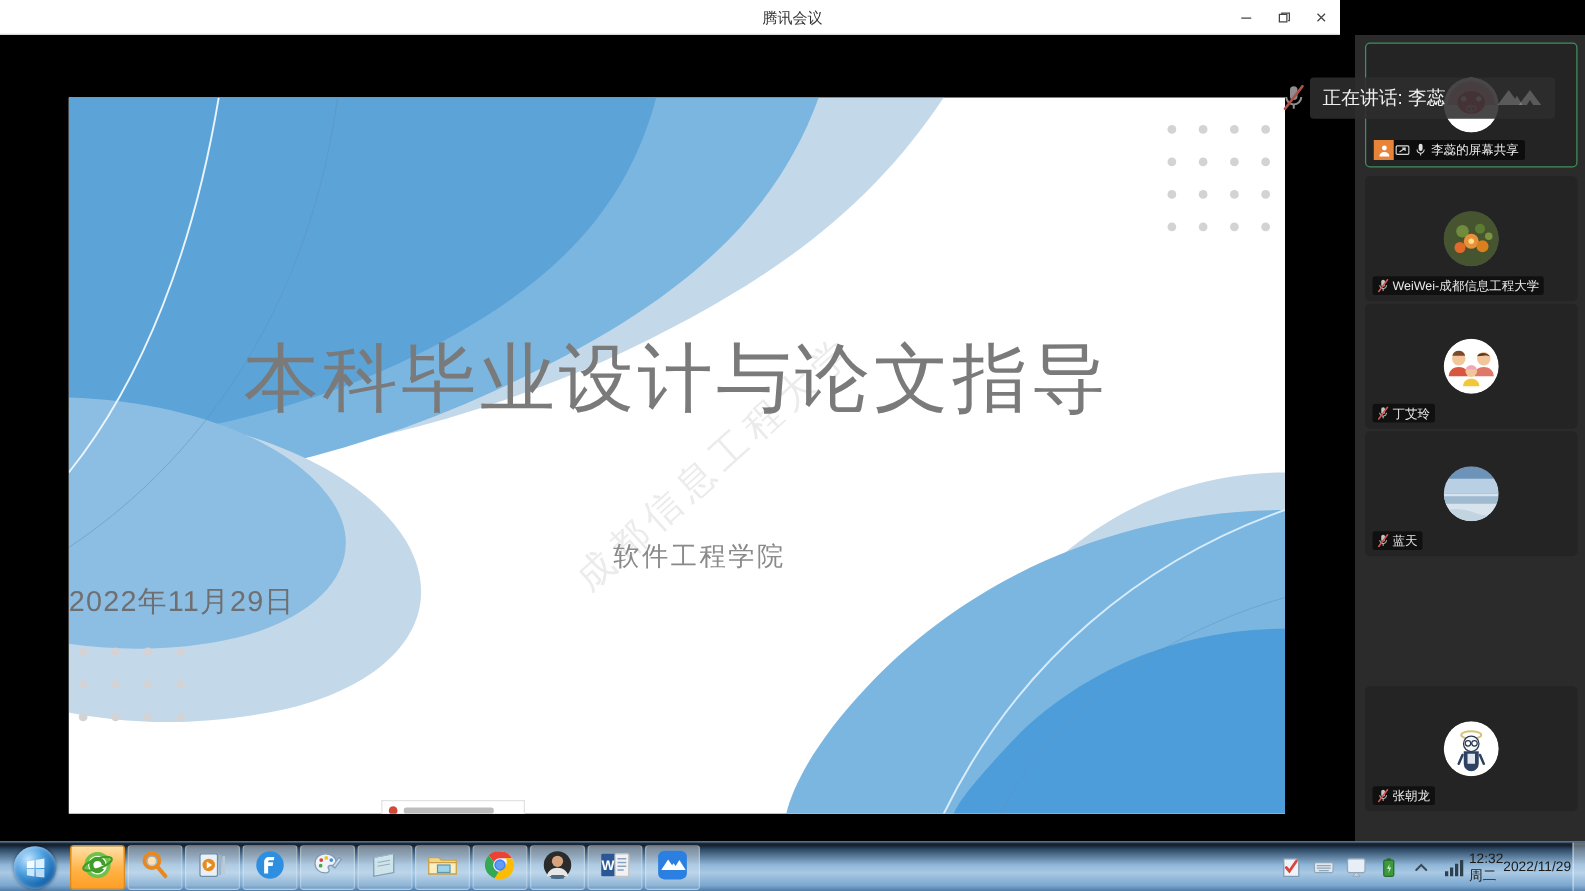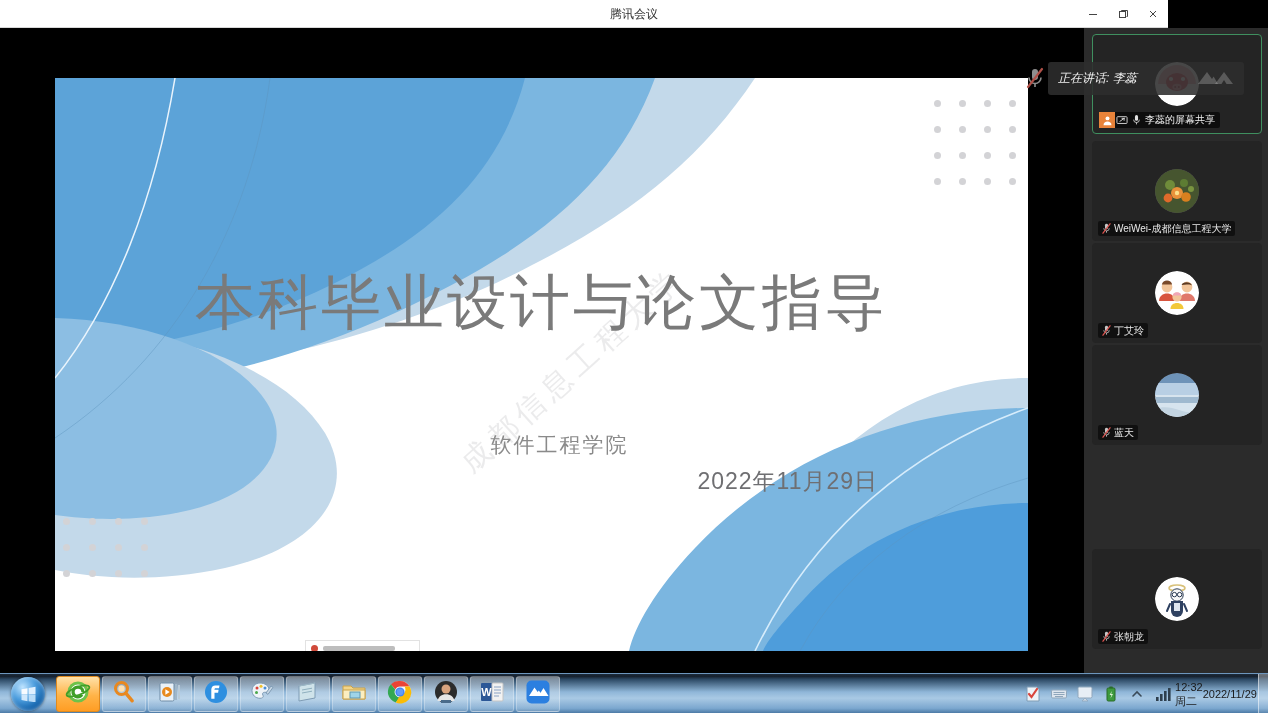--- a/index.html
+++ b/index.html
@@ -6,21 +6,21 @@
   html,body { width:1268px; height:713px; overflow:hidden; }
   body {
     font-family:"Liberation Sans","DejaVu Sans",sans-serif;
     background:#000;
     -webkit-font-smoothing:antialiased;
   }
   .root { position:relative; width:1268px; height:713px; }
 
   
   .titlebar{
-    position:absolute; left:0; top:0; width:1168px; height:28px;
+    position:absolute; left:0; top:0; width:1072px; height:28px;
     background:#ffffff; border-bottom:1px solid #d8d8d8;
   }
   .titlebar .ttl{
     position:absolute; left:0; top:0; width:1268px; height:28px;
     line-height:28px; text-align:center; font-size:12px; color:#333;
   }
   .wbtns{ position:absolute; right:0; top:0; height:28px; display:flex; }
   .wbtn{
     width:30px; height:28px; display:flex; align-items:center; justify-content:center;
     font-size:13px; color:#444; cursor:default;
@@ -46,21 +46,21 @@
   .slide-title{
     position:absolute; left:0; top:185px; width:973px; text-align:center;
     font-size:60px; color:#7a7a7a; letter-spacing:3px; white-space:nowrap;
     font-family:"Liberation Sans","DejaVu Sans",sans-serif; font-weight:400;
   }
   .slide-sub1{
     position:absolute; left:0; top:353px; width:973px; text-align:center;
     font-size:21px; color:#8a8a8a; letter-spacing:2px;padding-left:36px;
   }
   .slide-sub2{
-    position:absolute; left:0; top:388px; width:823px; text-align:right;
+    position:absolute; left:0; top:388px; width:823px; text-align:left;
     font-size:23px; color:#6f6f72; letter-spacing:1px;
   }
   .watermark{
     position:absolute; left:430px; top:200px; width:420px; height:260px;
     transform:rotate(-42deg); transform-origin:50% 50%;
     color:rgba(120,120,128,0.15); font-size:30px; letter-spacing:6px;
     white-space:nowrap; pointer-events:none;
   }
 
   
@@ -110,21 +110,21 @@
   }
   .sharechip .ic{ width:14px; height:16px; display:flex; align-items:center; justify-content:center; flex:0 0 auto;}
   .sharechip .nm{ font-size:10px; color:#eee; padding:0 5px 0 2px; white-space:nowrap; }
 
   
   .toast{
     position:absolute; left:1048px; top:62px; width:196px; height:33px;
     background:rgba(45,45,45,0.88); border-radius:3px;
     display:flex; align-items:center; padding-left:10px; z-index:30;
   }
-  .toast .tx{ font-size:12px; color:#f0f0f0; white-space:nowrap;font-style:italic; }
+  .toast .tx{ font-size:15px; color:#f0f0f0; white-space:nowrap; }
   .toast .logo{
     position:absolute; right:8px; top:7px; width:40px; height:18px;
     color:rgba(255,255,255,0.22);
   }
   .toast-mic{
     position:absolute; left:1025px; top:66px; width:20px; height:24px; z-index:31;
   }
 
   
   .taskbar{

